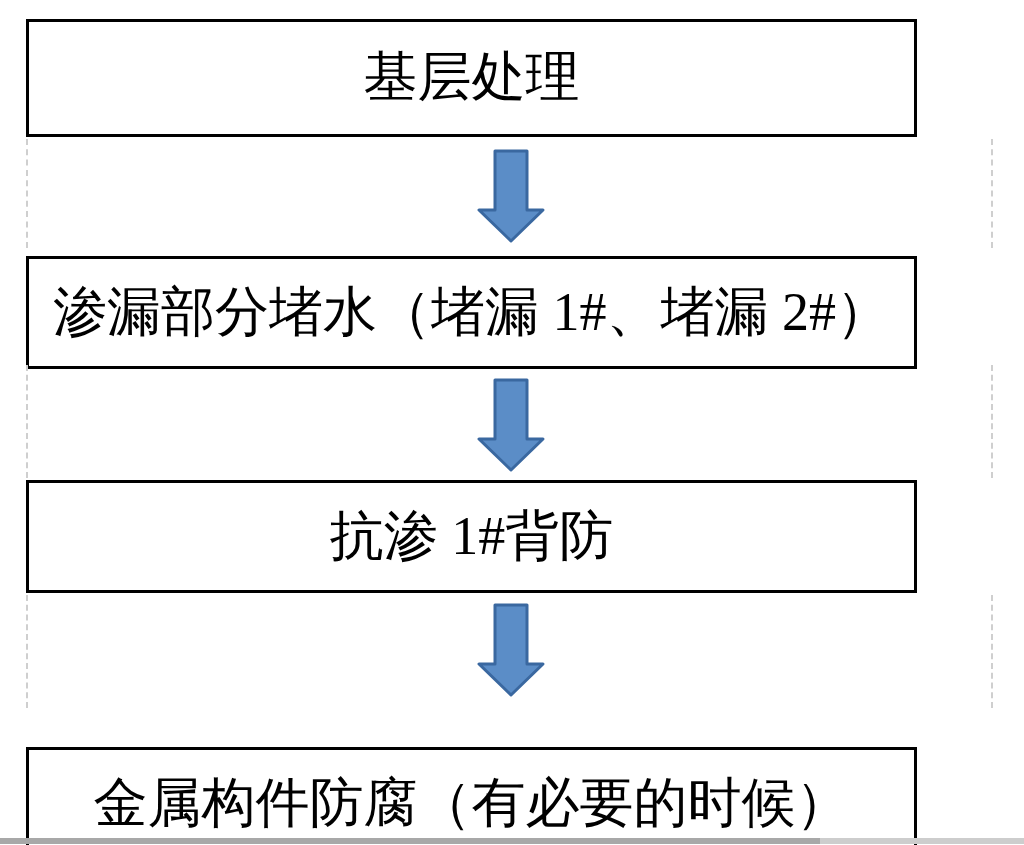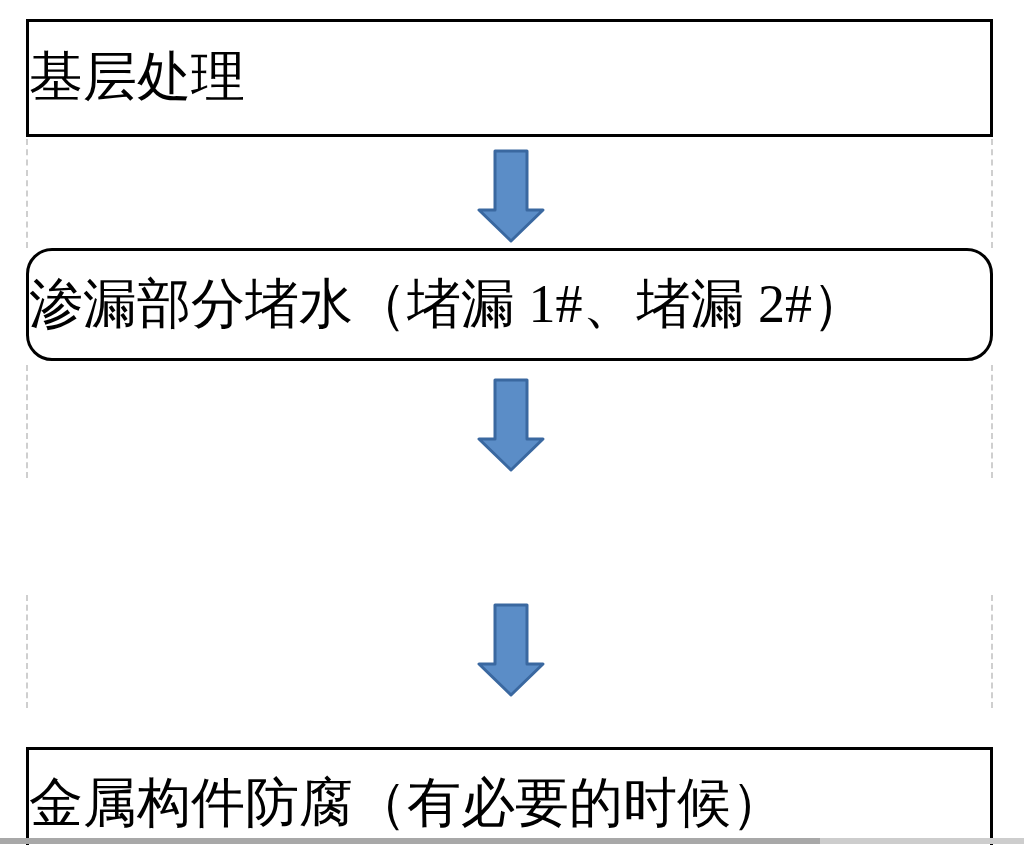--- a/index.html
+++ b/index.html
@@ -11,36 +11,37 @@
     position: relative;
     width: 1024px;
     height: 845px;
     background: #ffffff;
     overflow: hidden;
     font-family: "Liberation Serif", "DejaVu Serif", serif;
   }
   .flow-box {
     position: absolute;
     left: 26px;
-    width: 967px;
+    width: 891px;
     box-sizing: border-box;
     border: 3px solid #000000;
     background: #ffffff;
     display: flex;
     align-items: center;
+    justify-content: center;
   }
   .flow-box .label {
     font-size: 54px;
     line-height: 1.1;
     color: #000000;
     white-space: nowrap;
     text-align: center;
   }
   .box-1 { top: 19px;  height: 118px; }
-  .box-2 { top: 248px; height: 113px; border-radius: 26px; }
+  .box-2 { top: 256px; height: 113px; }
   .box-3 { top: 480px; height: 113px; }
   .box-4 { top: 710px; height: 113px; margin-top: 37px; }
 
   
   .gridline {
     position: absolute;
     width: 0;
     border-left: 2px dashed #cfcfcf;
   }
   .gl-left  { left: 26px; }
@@ -94,20 +95,23 @@
   <div class="flow-box box-2">
     <span class="label">渗漏部分堵水（堵漏 1#、堵漏 2#）</span>
   </div>
 
   <div class="gridline gl-left gap-2"></div>
   <div class="gridline gl-right gap-2"></div>
   <svg class="flow-arrow arrow-2" viewBox="0 0 68 96">
     <polygon points="18,3 50,3 50,62 66,62 34,93 2,62 18,62" stroke-width="3" stroke-linejoin="round" fill="#5B8DC7" stroke="#3A68A0"></polygon>
   </svg>
 
+  <div class="flow-box box-3">
+    <span class="label">抗渗 1#背防</span>
+  </div>
 
   <div class="gridline gl-left gap-3"></div>
   <div class="gridline gl-right gap-3"></div>
   <svg class="flow-arrow arrow-3" viewBox="0 0 68 96">
     <polygon points="18,3 50,3 50,62 66,62 34,93 2,62 18,62" stroke-width="3" stroke-linejoin="round" fill="#5B8DC7" stroke="#3A68A0"></polygon>
   </svg>
 
   <div class="flow-box box-4">
     <span class="label">金属构件防腐（有必要的时候）</span>
   </div>

